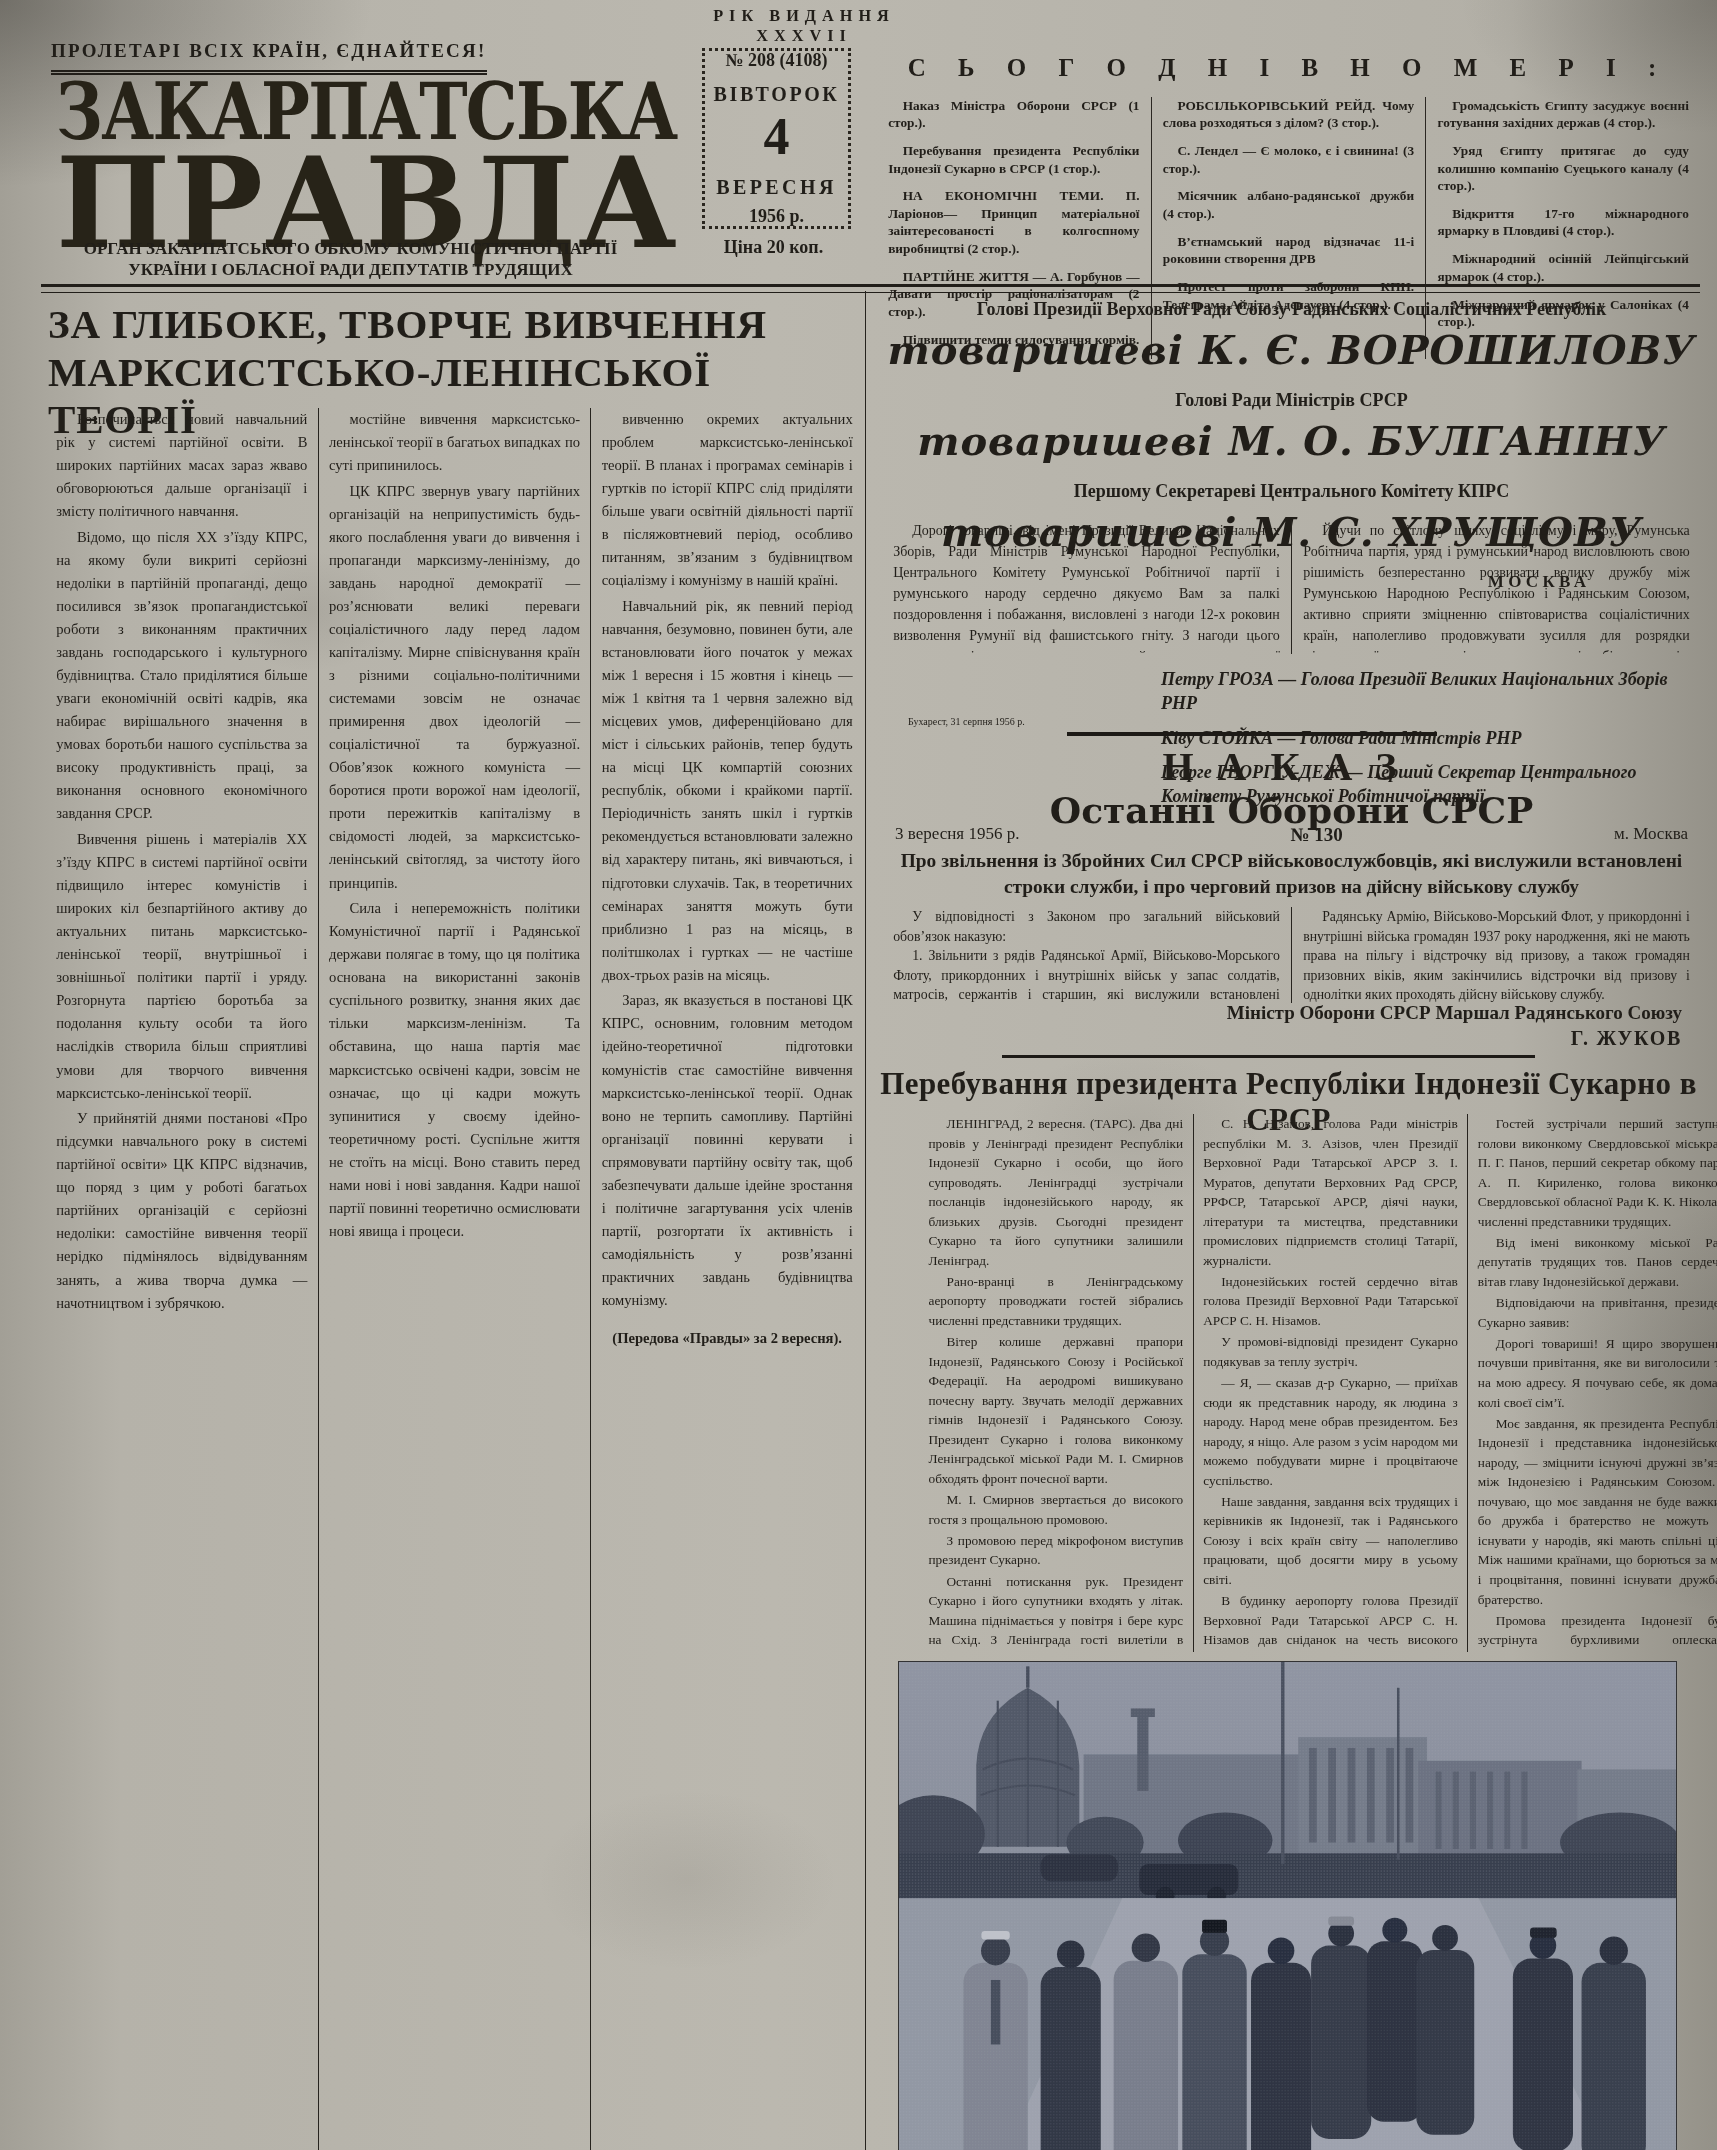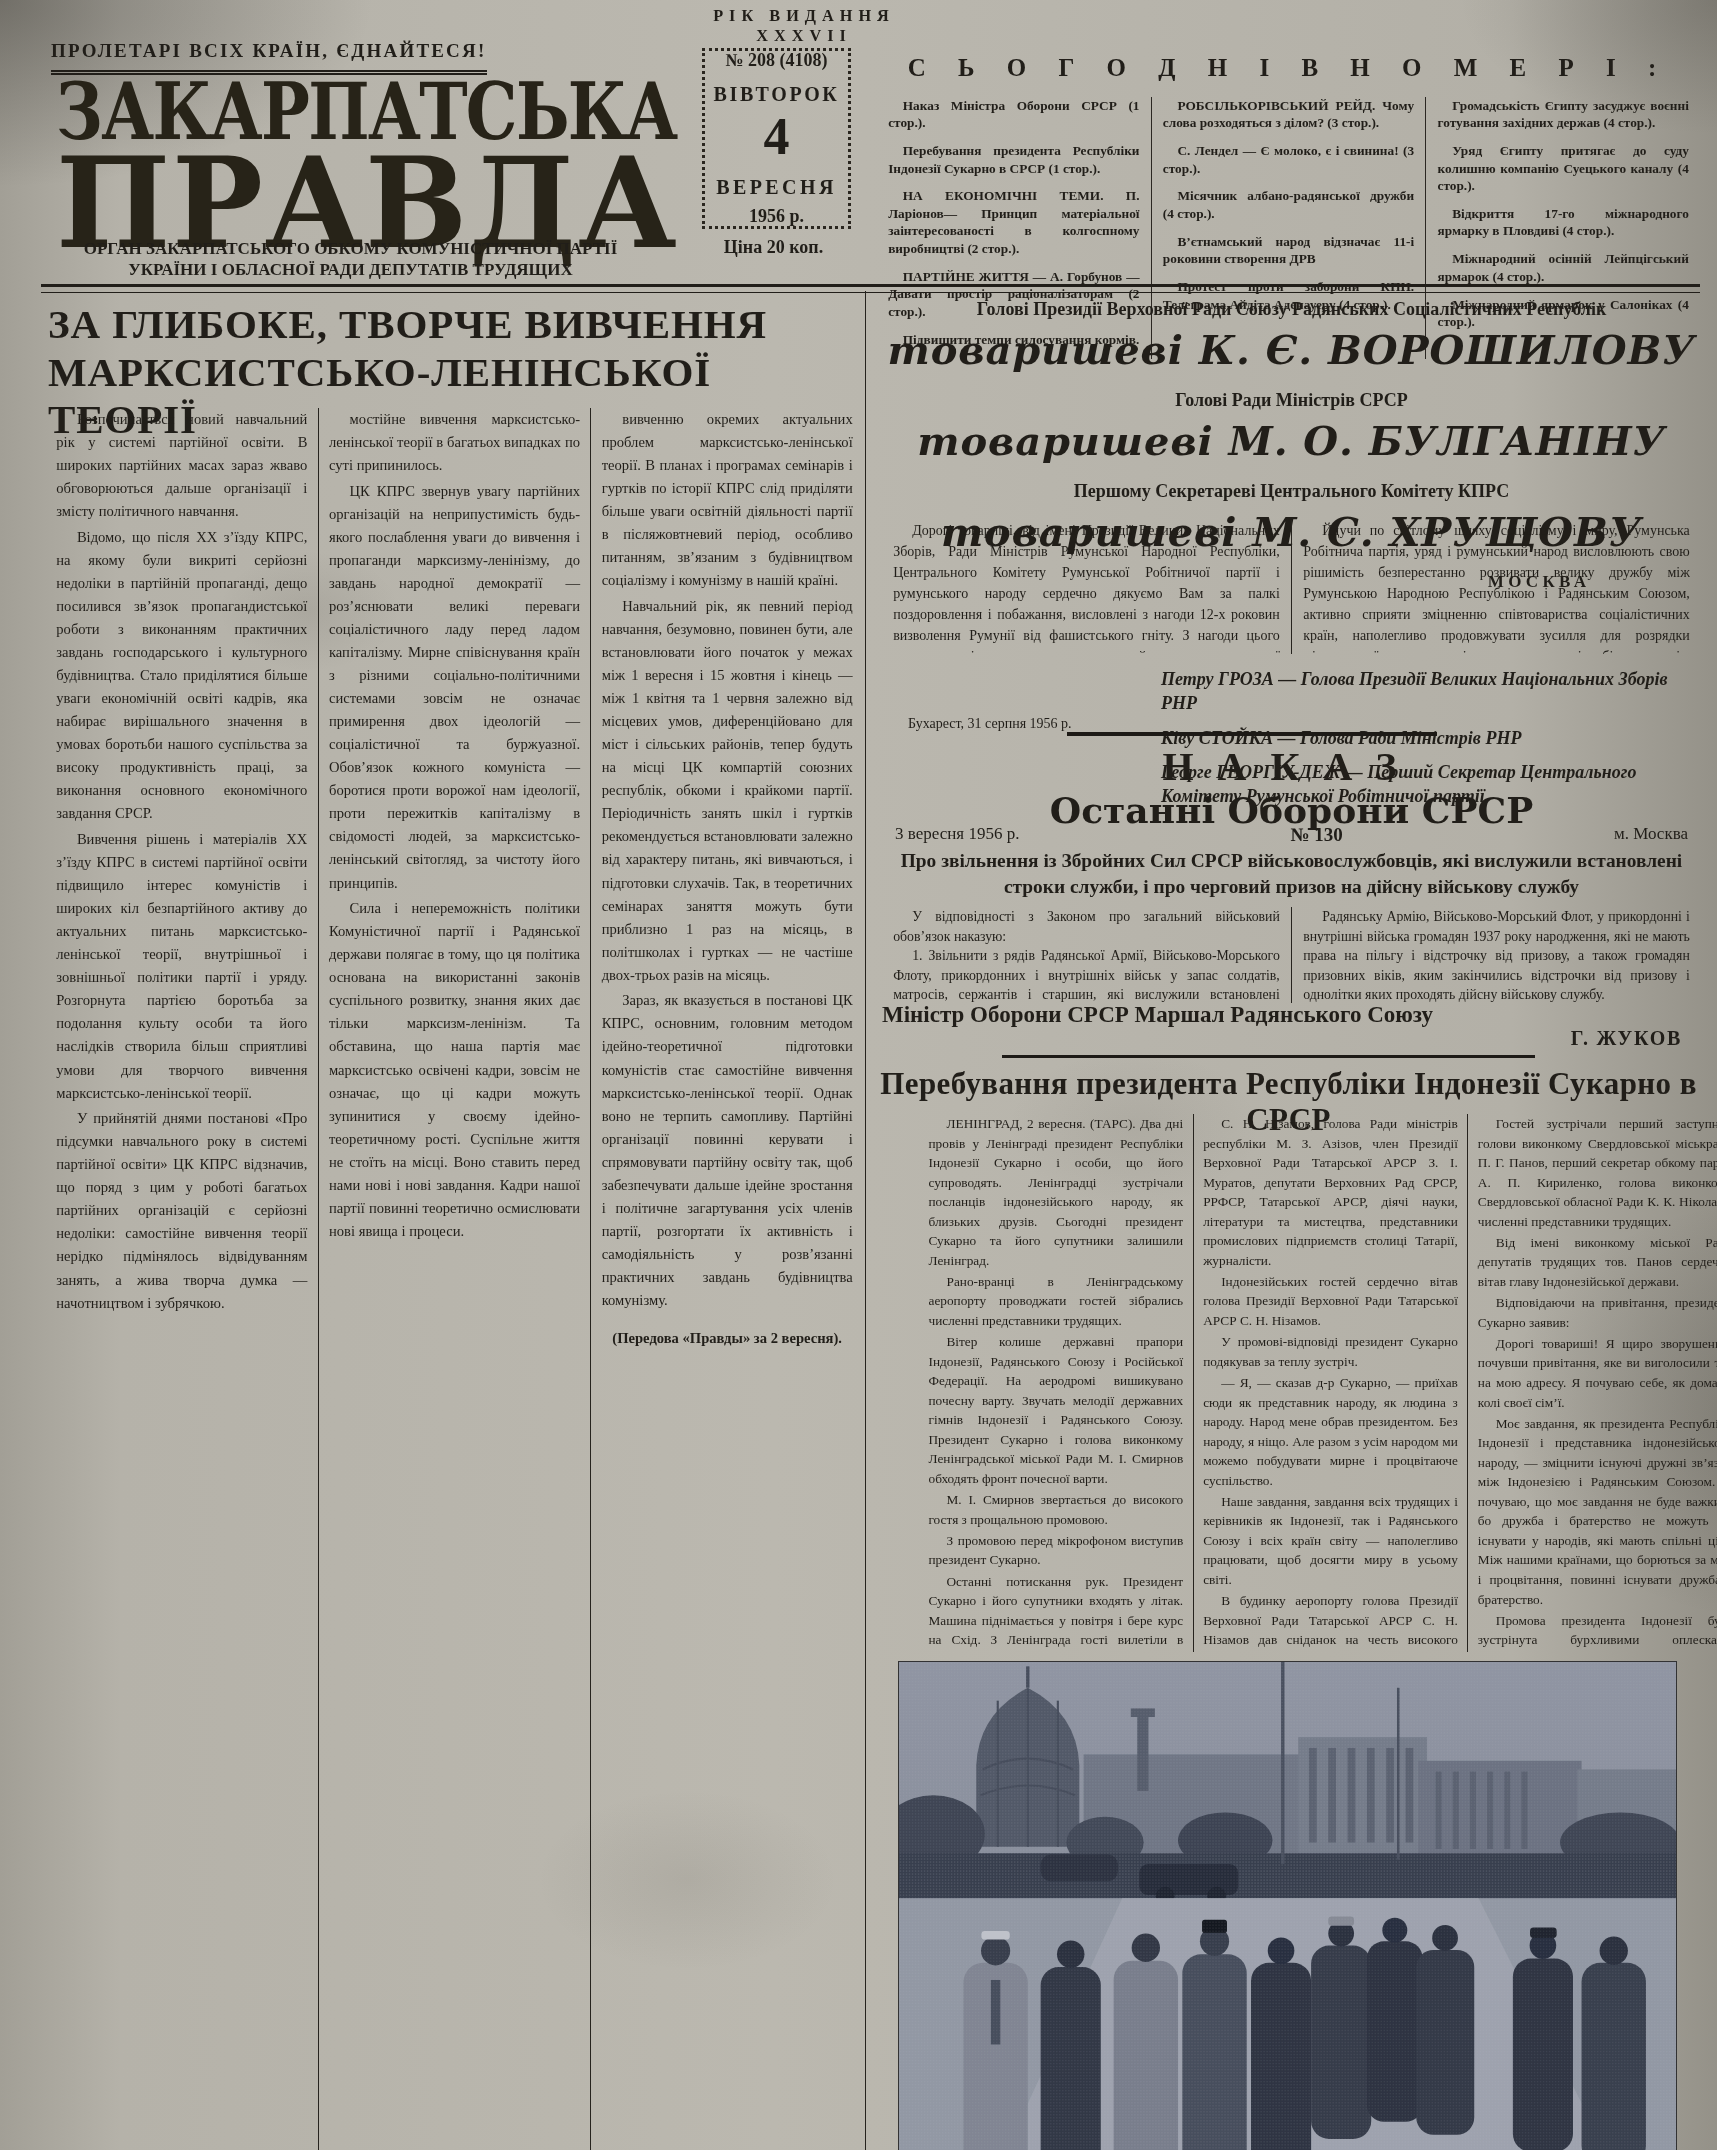--- a/index.html
+++ b/index.html
@@ -60,35 +60,35 @@
   .g-small{font-size:18px;font-weight:700;}
   .g-big{font-family:"DejaVu Serif",serif;font-style:italic;font-weight:700;font-size:40px;
     letter-spacing:0.9px;margin:6px 0 17px;}
   .g-moscow{font-size:17px;font-weight:700;letter-spacing:4.3px;text-align:center;padding-left:495px;margin-top:2.6px;}
   .letter{position:absolute;left:882px;top:520px;width:819px;height:134px;display:flex;overflow:hidden;}
   .lcol{flex:1;padding:0 11.2px;overflow:hidden;}
   .lcol + .lcol{border-left:1.3px solid #26231e;}
   .lcol p{font-size:14px;line-height:1.5;text-align:justify;text-indent:19px;margin:0;}
   .signs{position:absolute;left:1161px;top:657px;width:539px;}
   .signs p{font-size:18px;font-weight:700;line-height:1.35;margin:10px 0 6px;text-align:left;font-style:italic;}
-  .bucharest{position:absolute;left:908px;top:716px;font-size:14px;}
+  .bucharest{position:absolute;left:908px;top:716px;font-size:10px;}
   .rule-heavy{position:absolute;left:1067px;top:732px;width:370px;height:4.3px;background:#1d1a16;}
   
   .nk-t1{position:absolute;left:882px;top:743px;width:819px;text-align:center;
     font-size:40px;font-weight:700;letter-spacing:24px;}
   .nk-t2{position:absolute;left:882px;top:789px;width:819px;text-align:center;
     font-family:"DejaVu Serif",serif;font-weight:700;font-size:36px;}
   .nk-meta{position:absolute;left:895px;top:824px;width:793px;display:flex;justify-content:space-between;
     font-size:17px;}
   .nk-meta .n{font-weight:700;font-size:19px;}
   .nk-sub{position:absolute;left:895px;top:848px;width:793px;text-align:center;
     font-size:19.4px;font-weight:700;line-height:1.35;}
   .nk-cols{position:absolute;left:882px;top:907px;width:819px;height:96px;display:flex;overflow:hidden;}
   .nk-cols .lcol p{font-size:13.8px;line-height:1.42;}
-  .nk-sign1{position:absolute;left:882px;top:1002px;width:800px;font-size:23px;font-weight:700;}
+  .nk-sign1{position:absolute;left:882px;top:1002px;width:800px;text-align:right;font-size:19px;font-weight:700;}
   .nk-sign2{position:absolute;left:882px;top:1027px;width:800px;text-align:right;font-size:20px;font-weight:700;letter-spacing:1.7px;}
   .rule-mid{position:absolute;left:1002px;top:1055px;width:533px;height:3px;background:#1d1a16;}
   
   .suk-head{position:absolute;left:877px;top:1066px;width:823px;text-align:center;
     font-size:31px;font-weight:700;letter-spacing:0.4px;}
   .suk-cols{position:absolute;left:919px;top:1114px;width:823px;height:538px;display:flex;overflow:hidden;}
   .scol{flex:1;padding:0 9.5px;overflow:hidden;}
   .scol + .scol{border-left:1.3px solid #26231e;}
   .scol p{font-size:13.3px;line-height:1.47;text-align:justify;text-indent:18px;margin:0 0 1.7px;}
   

